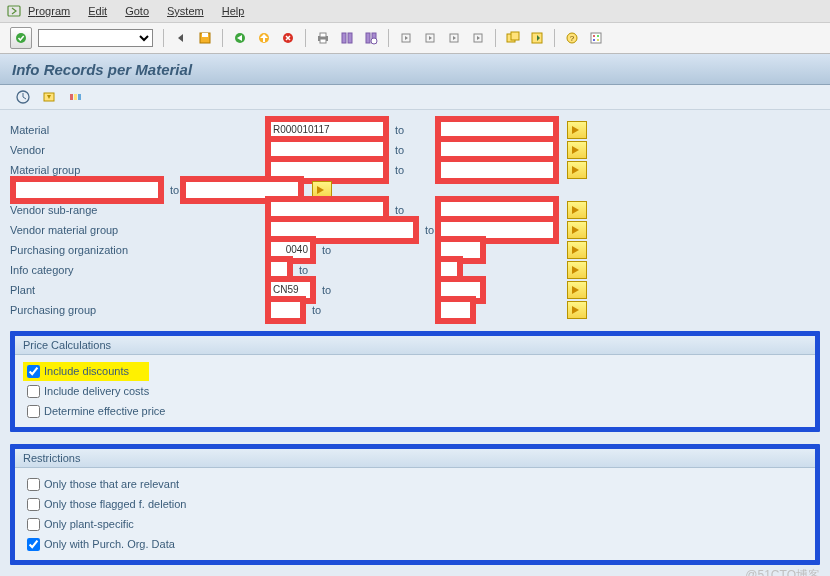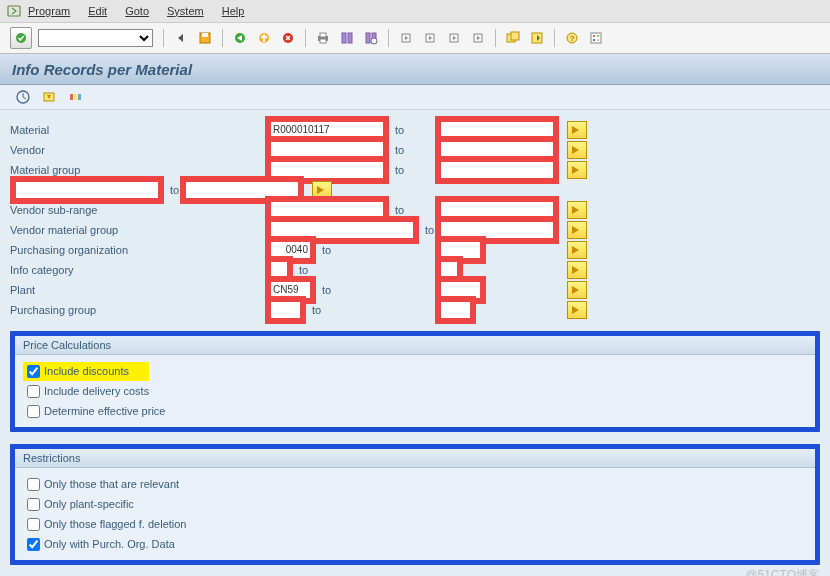--- a/index.html
+++ b/index.html
@@ -328,25 +328,25 @@
 
   <div class="groupbox">
     <div class="group-title">Restrictions</div>
     <div class="group-body">
       <div class="chk-row">
         <input type="checkbox" style="">
         <label>Only those that are relevant</label>
       </div>
       <div class="chk-row">
         <input type="checkbox" style="">
+        <label>Only those flagged f. deletion</label>
+      </div>
+      <div class="chk-row">
+        <input type="checkbox" style="">
         <label>Only plant-specific</label>
-      </div>
-      <div class="chk-row">
-        <input type="checkbox" style="">
-        <label>Only those flagged f. deletion</label>
       </div>
       <div class="chk-row">
         <input type="checkbox" checked="" style="">
         <label>Only with Purch. Org. Data</label>
       </div>
     </div>
   </div>
 
   <div class="watermark">@51CTO博客</div>
 </div>

